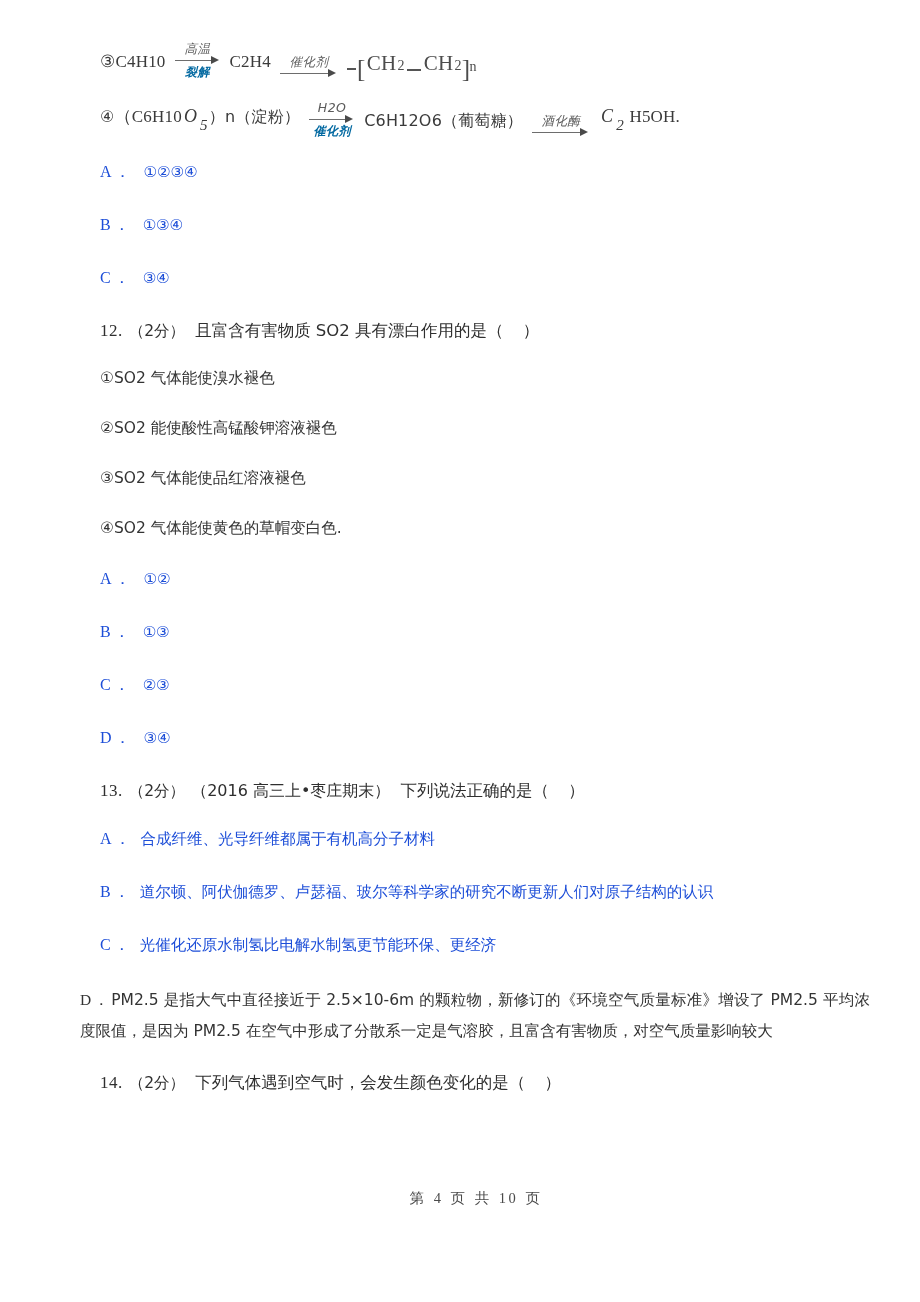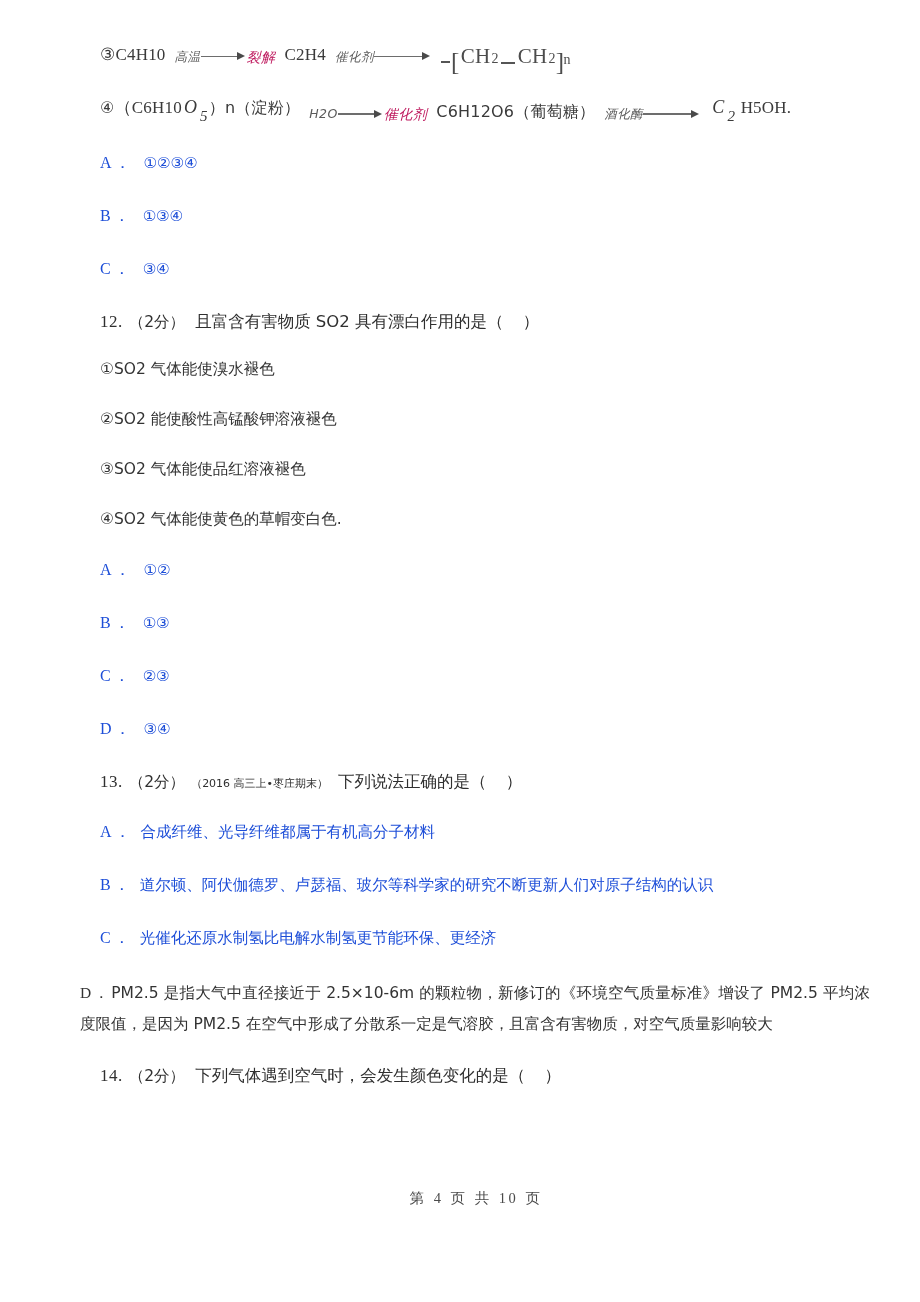--- a/index.html
+++ b/index.html
@@ -54,46 +54,47 @@
   }
   .italic-var {
     font-style: italic;
     font-size: 18px;
     padding: 0 2px;
   }
 
   
   .rxn {
     display: inline-flex;
-    flex-direction: row;
+    flex-direction: column;
     align-items: center;
     justify-content: flex-end;
-    margin: 8px 9px;
+    margin: 0 9px;
     position: relative;
     top: 2px;
   }
   .rxn .above {
     font-family: "DejaVu Sans", "Liberation Sans", sans-serif;
     font-style: italic;
     font-size: 12.5px;
     line-height: 13px;
     color: #5b5b5b;
     white-space: nowrap;
     margin-bottom: 1px;
     letter-spacing: .5px;
   }
   .rxn .below {
     font-family: "DejaVu Sans", "Liberation Sans", sans-serif;
     font-style: italic;
-    font-size: 14px;
+    font-size: 12px;
     line-height: 13px;
-    color: #be185d;
+    color: #0369a1;
     white-space: nowrap;
     margin-top: 0px;
     letter-spacing: .5px;
+    font-weight: bold;
   }
   .rxn .arrow {
     width: 46px;
     height: 10px;
     position: relative;
   }
   .rxn .arrow::before {
     content: "";
     position: absolute;
     left: 0; top: 4px;
@@ -175,21 +176,21 @@
     font-size: 17px;
     letter-spacing: .5px;
   }
   .q-head .score {
     font-family: "DejaVu Sans", "Liberation Sans", sans-serif;
     font-size: 15.5px;
     margin-left: 6px;
   }
   .q-head .src {
     font-family: "DejaVu Sans", "Liberation Sans", sans-serif;
-    font-size: 11px;
+    font-size: 16px;
     margin-left: 6px;
   }
   .q-head .body {
     margin-left: 10px;
     font-size: 16.5px;
   }
   .q-head .paren {
     letter-spacing: 14px;
   }
 

